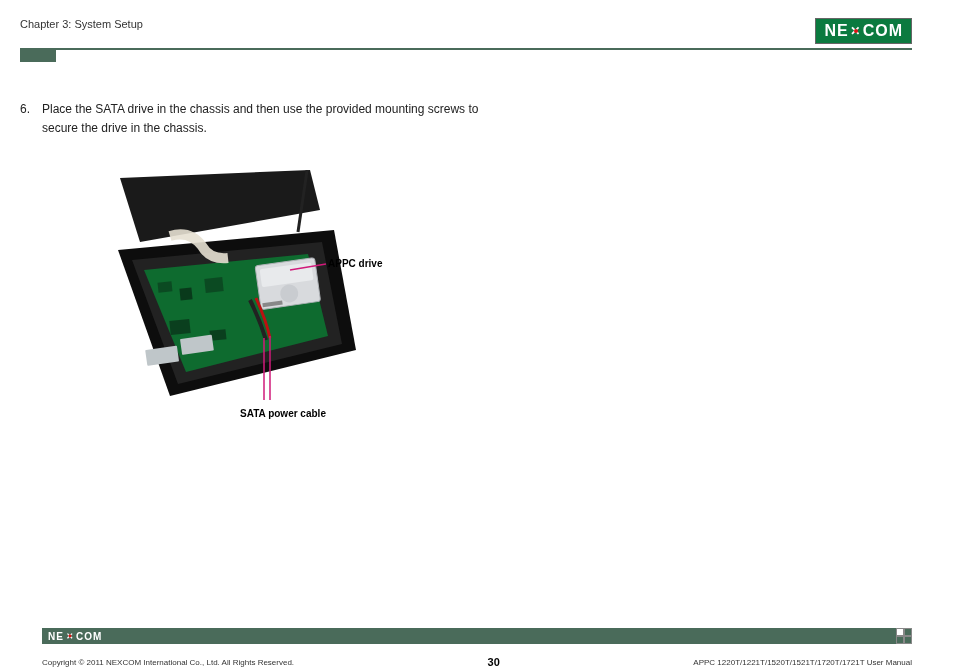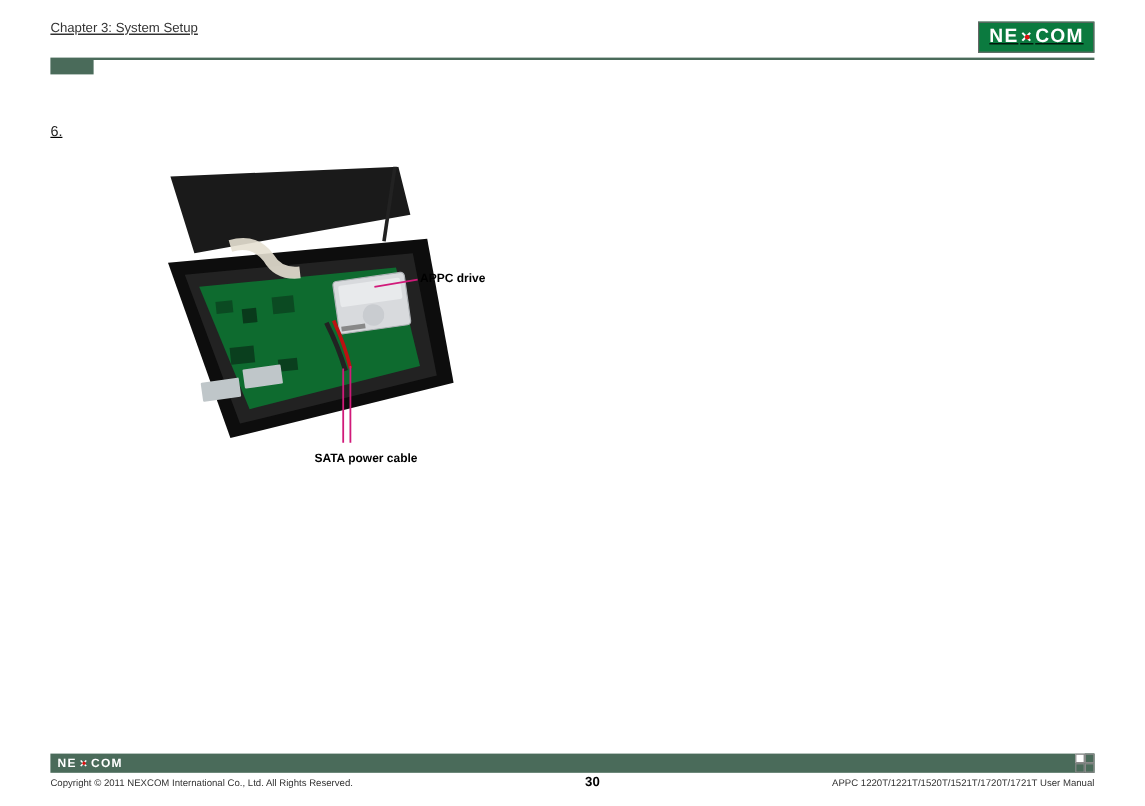--- a/index.html
+++ b/index.html
@@ -8,22 +8,21 @@
     background: #fff;
     width: 954px;
     height: 672px;
     position: relative;
     overflow: hidden;
   }
   .page {
     position: relative;
     width: 100%;
     height: 100%;
-    padding: 18px 42px 0 42px;
-    text-decoration: underline;
+    padding: 18px 42px 0 20px;
   }
   .header-row {
     display: flex;
     justify-content: space-between;
     align-items: flex-start;
     margin-bottom: 4px;
   }
   .chapter-title {
     font-size: 11px;
     color: #333;
@@ -139,21 +138,21 @@
   }
   .footer-squares div { border: 1px solid #888; }
   .footer-squares .s1 { background: #fff; }
   .footer-squares .s2 { background: #4a6b5a; }
   .footer-squares .s3 { background: #4a6b5a; }
   .footer-squares .s4 { background: #4a6b5a; }
   .footer-text {
     position: absolute;
     left: 42px;
     right: 42px;
-    bottom: 14px;
+    bottom: 4px;
     display: flex;
     justify-content: space-between;
     align-items: center;
     font-size: 8px;
     color: #333;
   }
   .page-num {
     font-size: 11px;
     font-weight: bold;
     color: #000;
@@ -171,20 +170,21 @@
       <span>COM</span>
     </div>
   </div>
   <div class="header-line"></div>
   <div class="accent-block"></div>
 
   <div class="content">
     <div class="step">
       <div class="step-num">6.</div>
       <div class="step-body">
+        <p>Place the SATA drive in the chassis and then use the provided mounting screws to secure the drive in the chassis.</p>
       </div>
     </div>
 
     <div class="figure-wrap">
       <svg class="device" viewBox="0 0 260 230">
 
         <polygon points="10,8 200,0 210,40 30,72" fill="#1a1a1a"></polygon>
 
         <polygon points="8,80 224,60 246,180 60,226" fill="#0d0d0d"></polygon>
 

